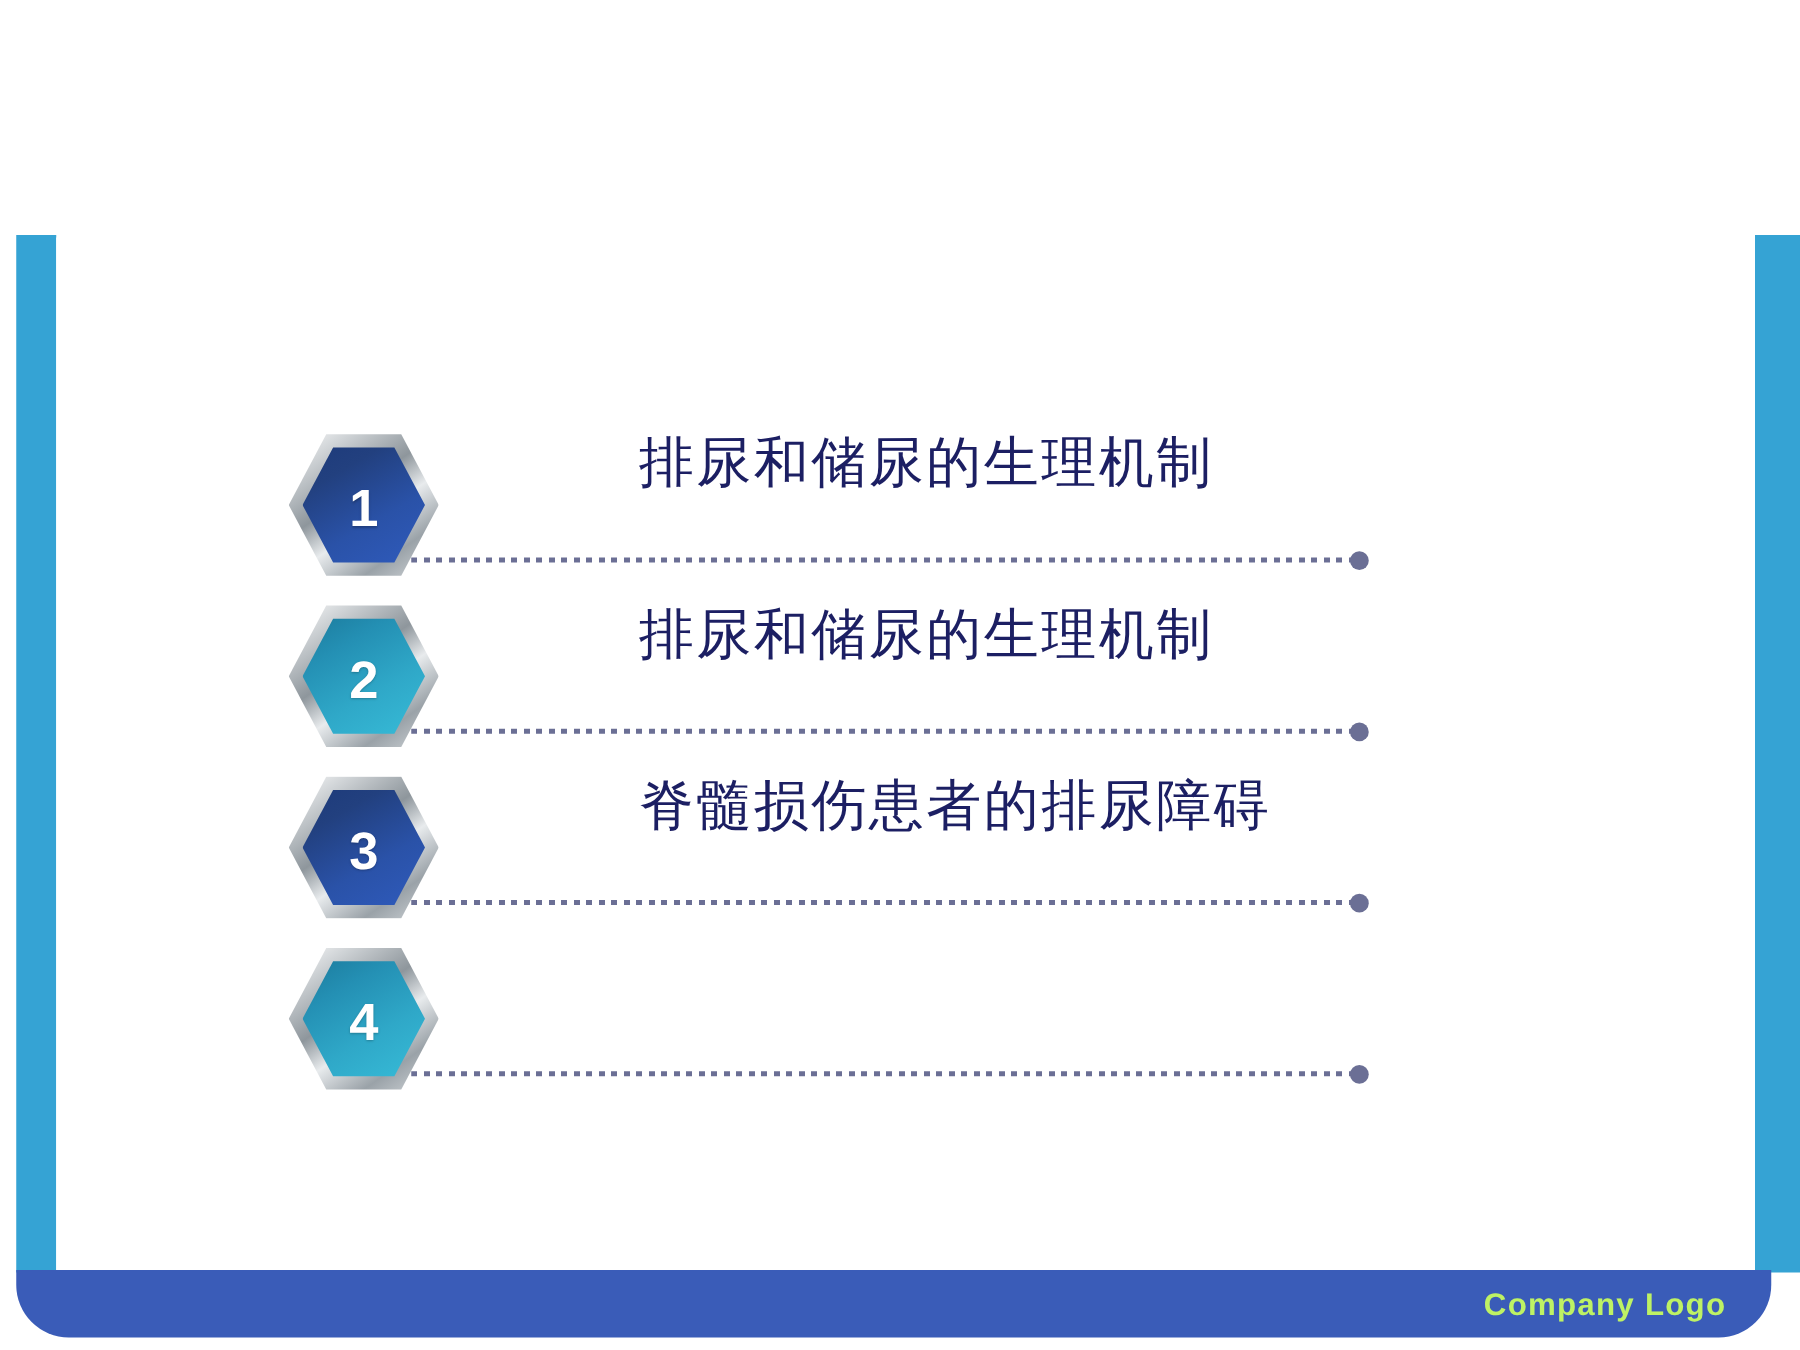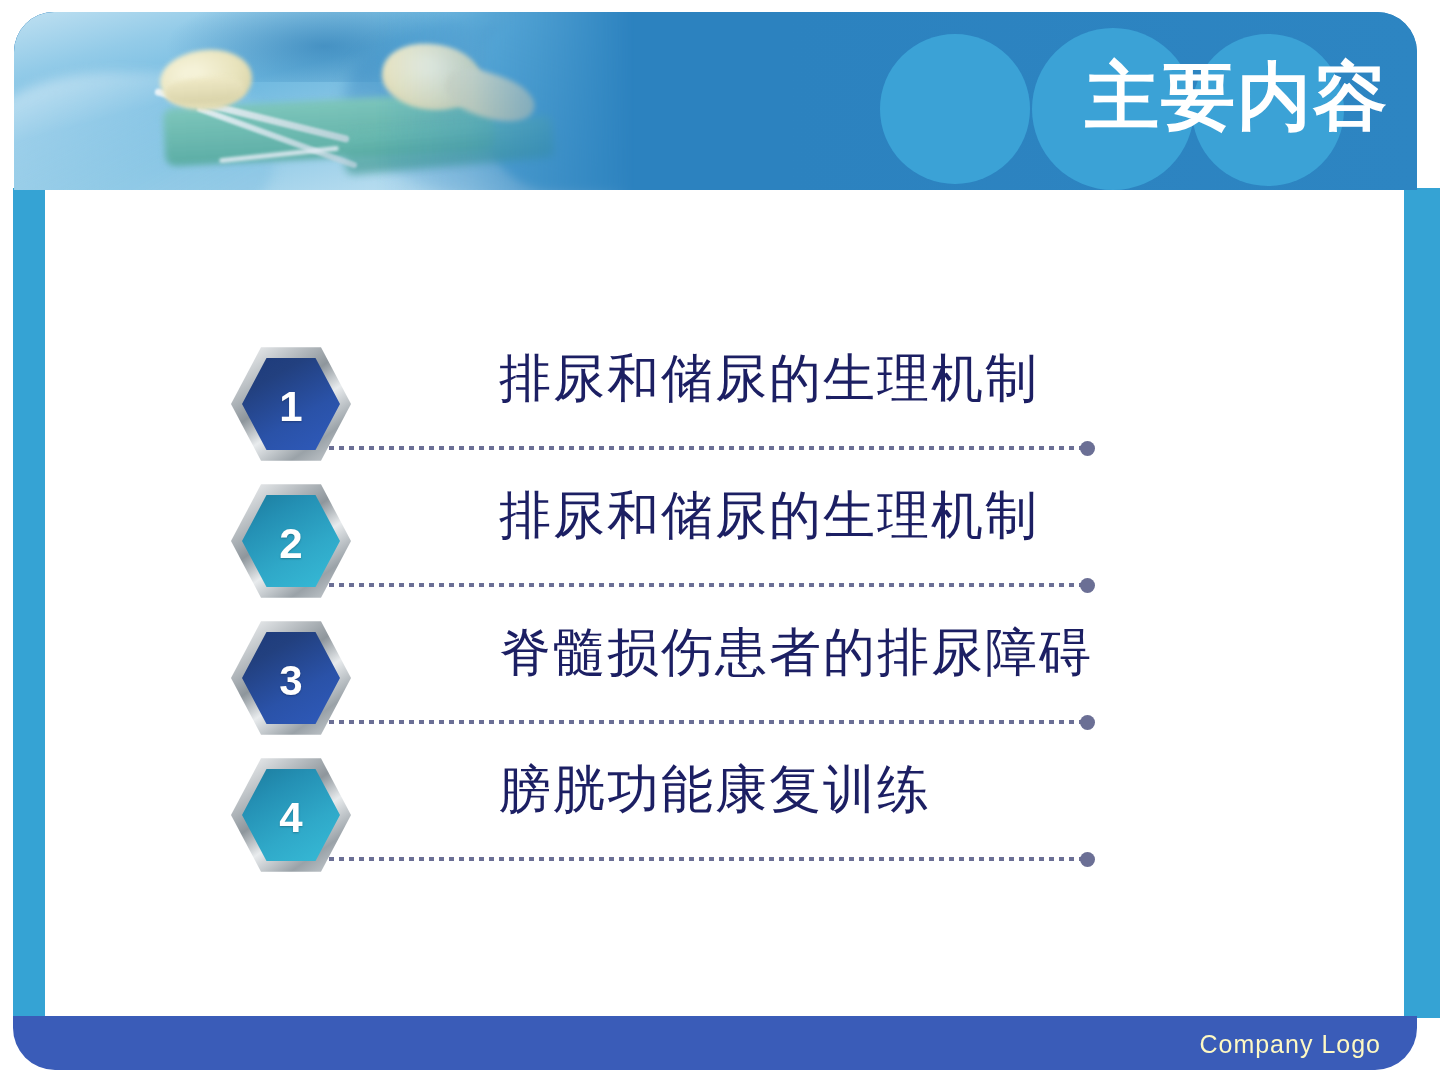--- a/index.html
+++ b/index.html
@@ -249,24 +249,24 @@
     font-family: "Liberation Sans", sans-serif;
     font-size: 42px;
     font-weight: 700;
     padding-top: 6px;
     box-sizing: border-box;
     text-shadow: 0 1px 2px rgba(0,0,0,0.25);
   }
 
   .row-label {
     position: absolute;
-    left: 268px;
+    left: 280px;
     top: 4px;
-    font-family: Liberation Serif, serif;
-    font-size: 52px;
+    font-family: Liberation Mono, monospace;
+    font-size: 44px;
     font-weight: 400;
     color: #1c1f63;
     letter-spacing: 2px;
     white-space: nowrap;
     line-height: 1.15;
   }
 
   
   .connector {
     position: absolute;
@@ -300,63 +300,37 @@
     top: 1016px;
     width: 1404px;
     height: 54px;
     background: #3a5cb8;
     border-radius: 0 0 42px 42px;
   }
   .footer-logo {
     position: absolute;
     right: 36px;
     top: 14px;
-    color: #fef9c3;
+    color: #bef264;
     font-family: "Liberation Sans", sans-serif;
     font-size: 25px;
-    font-weight: 400;
+    font-weight: 700;
     letter-spacing: 1px;
   }
 </style>
 </head>
 <body>
 
 <div id="slide">
 
   <div class="page-bg"></div>
 
   <div class="accent-bar-left"></div>
   <div class="accent-bar-right"></div>
 
-  <div class="banner">
-    <div class="banner-field"></div>
-
-    <div class="banner-circle circle-a"></div>
-    <div class="banner-circle circle-b"></div>
-    <div class="banner-circle circle-c"></div>
-
-    <div class="banner-photo">
-      <div class="ph-base"></div>
-      <div class="ph ph-dark-top"></div>
-      <div class="ph ph-drape-l"></div>
-      <div class="ph ph-drape-r"></div>
-      <div class="ph ph-gown-r"></div>
-      <div class="ph ph-tray"></div>
-      <div class="ph ph-tray2"></div>
-      <div class="ph ph-instr1"></div>
-      <div class="ph ph-instr2"></div>
-      <div class="ph ph-instr3"></div>
-      <div class="ph ph-hand1"></div>
-      <div class="ph ph-fing1"></div>
-      <div class="ph ph-hand2"></div>
-      <div class="ph ph-wrist2"></div>
-    </div>
-
-    <div class="banner-title">主要内容</div>
-  </div>
 
   <div class="content">
 
     <div class="agenda">
 
       <div class="row">
         <div class="hexwrap">
           <div class="hex-outer"></div>
           <div class="hex-inner hex-navy"></div>
           <div class="hex-num">1</div>
@@ -393,21 +367,20 @@
           <div class="end-dot"></div>
         </div>
       </div>
 
       <div class="row">
         <div class="hexwrap">
           <div class="hex-outer"></div>
           <div class="hex-inner hex-teal"></div>
           <div class="hex-num">4</div>
         </div>
-        <div class="row-label">膀胱功能康复训练</div>
         <div class="connector">
           <div class="dots"></div>
           <div class="end-dot"></div>
         </div>
       </div>
 
     </div>
   </div>
 
   <div class="footer">

